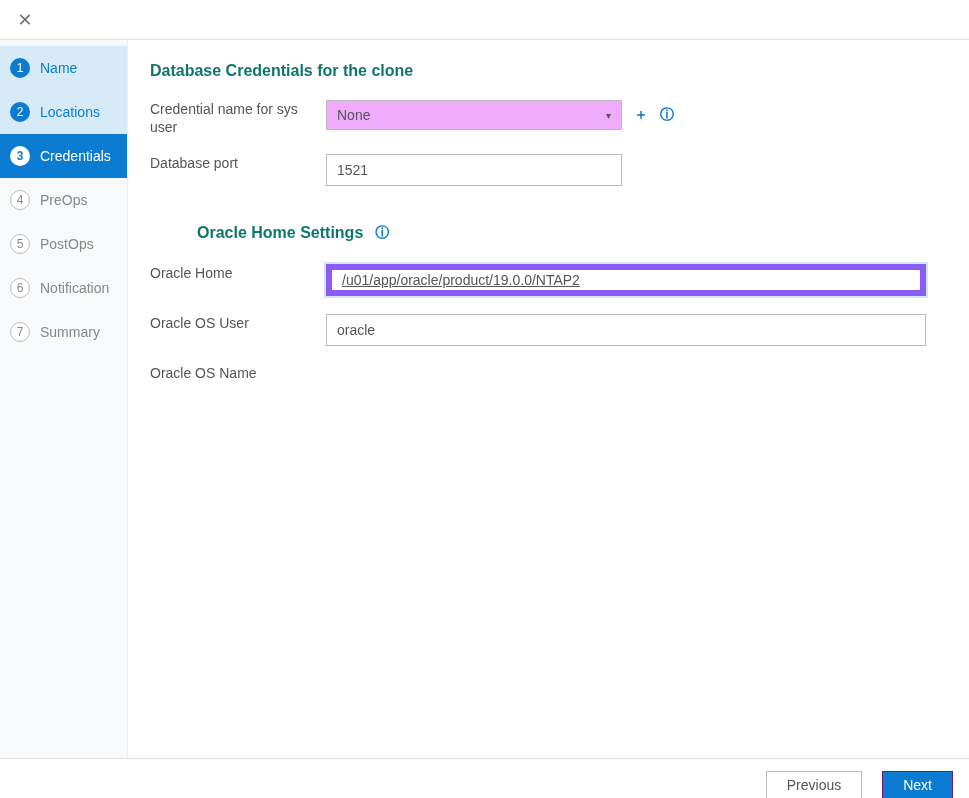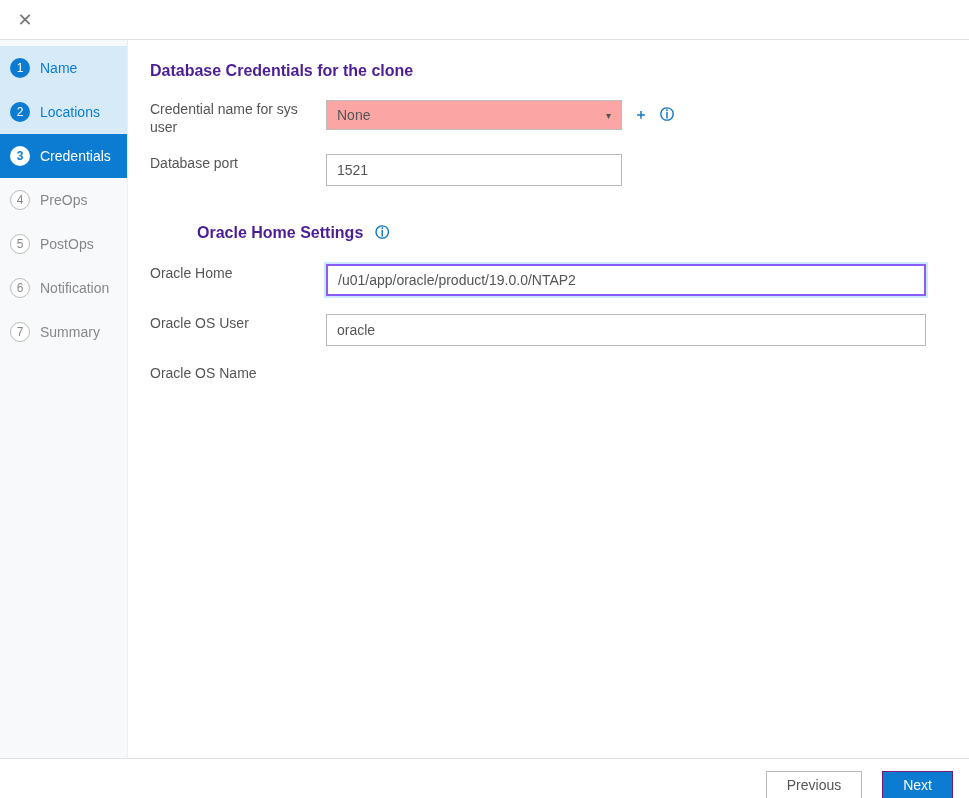--- a/index.html
+++ b/index.html
@@ -92,21 +92,21 @@
       flex-shrink: 0;
     }
     .main-content {
       flex: 1;
       padding: 22px 20px 20px 22px;
       overflow-y: auto;
     }
     .section-heading {
       font-size: 16px;
       font-weight: 600;
-      color: #4c1d95;
+      color: #0f766e;
       margin-bottom: 20px;
     }
     .form-row {
       display: flex;
       align-items: flex-start;
       margin-bottom: 18px;
     }
     .form-label {
       width: 176px;
       color: #555;
@@ -121,21 +121,21 @@
     }
     .select-field {
       width: 296px;
       height: 30px;
       border: 1px solid #bbb;
       padding: 0 26px 0 10px;
       display: flex;
       align-items: center;
       position: relative;
       color: #555;
-      background: #fca5a5;
+      background: #f0abfc;
     }
     .select-caret {
       position: absolute;
       right: 10px;
       top: 50%;
       transform: translateY(-50%);
       font-size: 10px;
       color: #555;
     }
     .icon-small {
@@ -152,22 +152,23 @@
       outline: none;
       font-family: inherit;
     }
     .text-input.small-width {
       width: 296px;
     }
     .text-input.full-width {
       width: 600px;
     }
     .text-input.focused {
-      border: 2px solid #8b5cf6;
+      border: 6px solid #8b5cf6;
       box-shadow: 0 0 0 2px rgba(61,164,236,0.25);
+      text-decoration: underline;
     }
     .section2 {
       margin-top: 38px;
     }
     .section-heading-inline {
       display: flex;
       align-items: center;
       gap: 12px;
       margin-bottom: 22px;
     }

